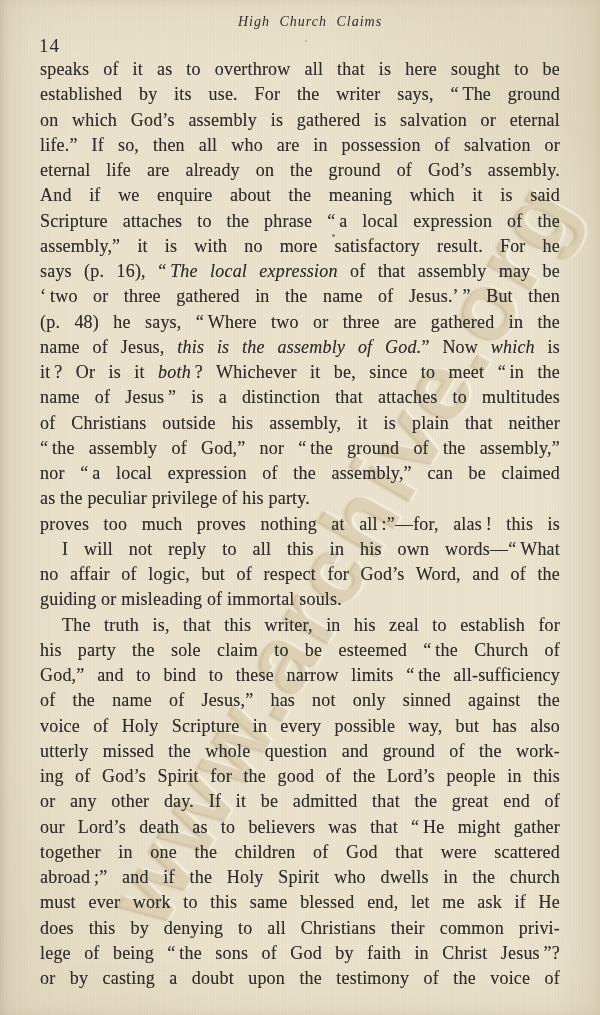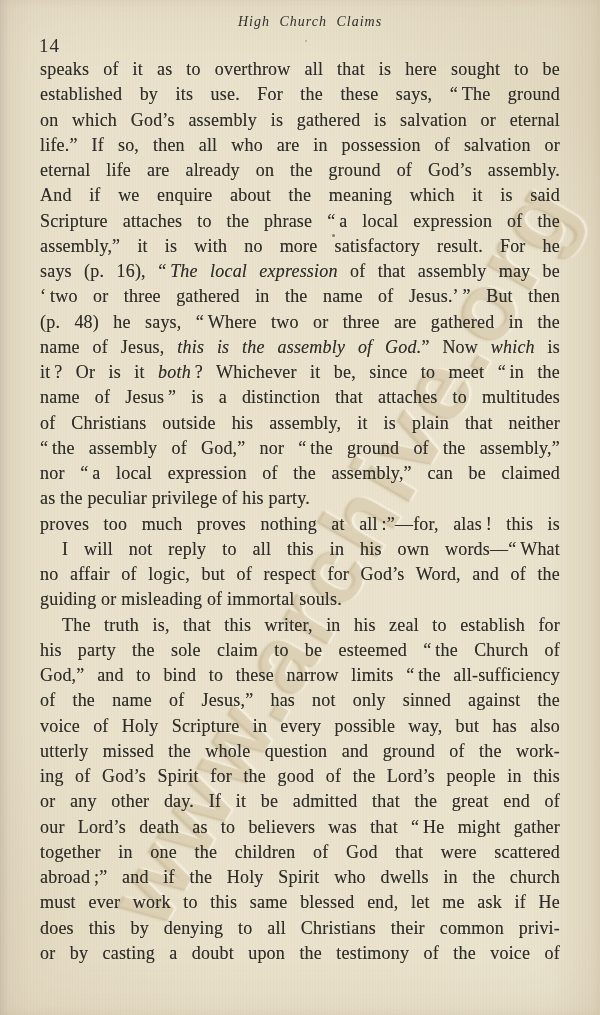--- a/index.html
+++ b/index.html
@@ -100,21 +100,21 @@
 
 <div class="page">
   <div class="watermark">www.archive.org</div>
   <div class="header">
     <span class="pagenum">14</span>
     <span class="running-title">High Church Claims</span>
   </div>
   <div class="body">
       <div>
         <div class="line"><span>speaks of it as to overthrow all that is here sought to be</span></div>
-        <div class="line"><span>established by its use.  For the these says, “ The ground</span></div>
+        <div class="line"><span>established by its use.  For the writer says, “ The ground</span></div>
         <div class="line"><span>on which God’s assembly is gathered is salvation or eternal</span></div>
         <div class="line"><span>life.”  If so, then all who are in possession of salvation or</span></div>
         <div class="line"><span>eternal life are already on the ground of God’s assembly.</span></div>
         <div class="line"><span>And if we enquire about the meaning which it is said</span></div>
         <div class="line"><span>Scripture attaches to the phrase “ a local expression of the</span></div>
         <div class="line"><span>assembly,” it is with no more satisfactory result.  For he</span></div>
         <div class="line"><span>says (p. 16), “ </span><i>The local expression</i><span> of that assembly may be</span></div>
         <div class="line"><span>‘ two or three gathered in the name of Jesus.’ ”  But then</span></div>
         <div class="line"><span>(p. 48) he says, “ Where two or three are gathered in the</span></div>
         <div class="line"><span>name of Jesus, </span><i>this is the assembly of God.</i><span>”  Now </span><i>which</i><span> is</span></div>
@@ -138,18 +138,19 @@
         <div class="line"><span>of the name of Jesus,” has not only sinned against the</span></div>
         <div class="line"><span>voice of Holy Scripture in every possible way, but has also</span></div>
         <div class="line"><span>utterly missed the whole question and ground of the work-</span></div>
         <div class="line"><span>ing of God’s Spirit for the good of the Lord’s people in this</span></div>
         <div class="line"><span>or any other day.  If it be admitted that the great end of</span></div>
         <div class="line"><span>our Lord’s death as to believers was that “ He might gather</span></div>
         <div class="line"><span>together in one the children of God that were scattered</span></div>
         <div class="line"><span>abroad ;” and if the Holy Spirit who dwells in the church</span></div>
         <div class="line"><span>must ever work to this same blessed end, let me ask if He</span></div>
         <div class="line"><span>does this by denying to all Christians their common privi-</span></div>
+        <div class="line"><span>lege of being “ the sons of God by faith in Christ Jesus ”?</span></div>
         <div class="line"><span>or by casting a doubt upon the testimony of the voice of</span></div>
       </div>
     </div>
   <div class="speck s1"></div>
   <div class="speck s2"></div>
 </div>
 
 </body></html>

